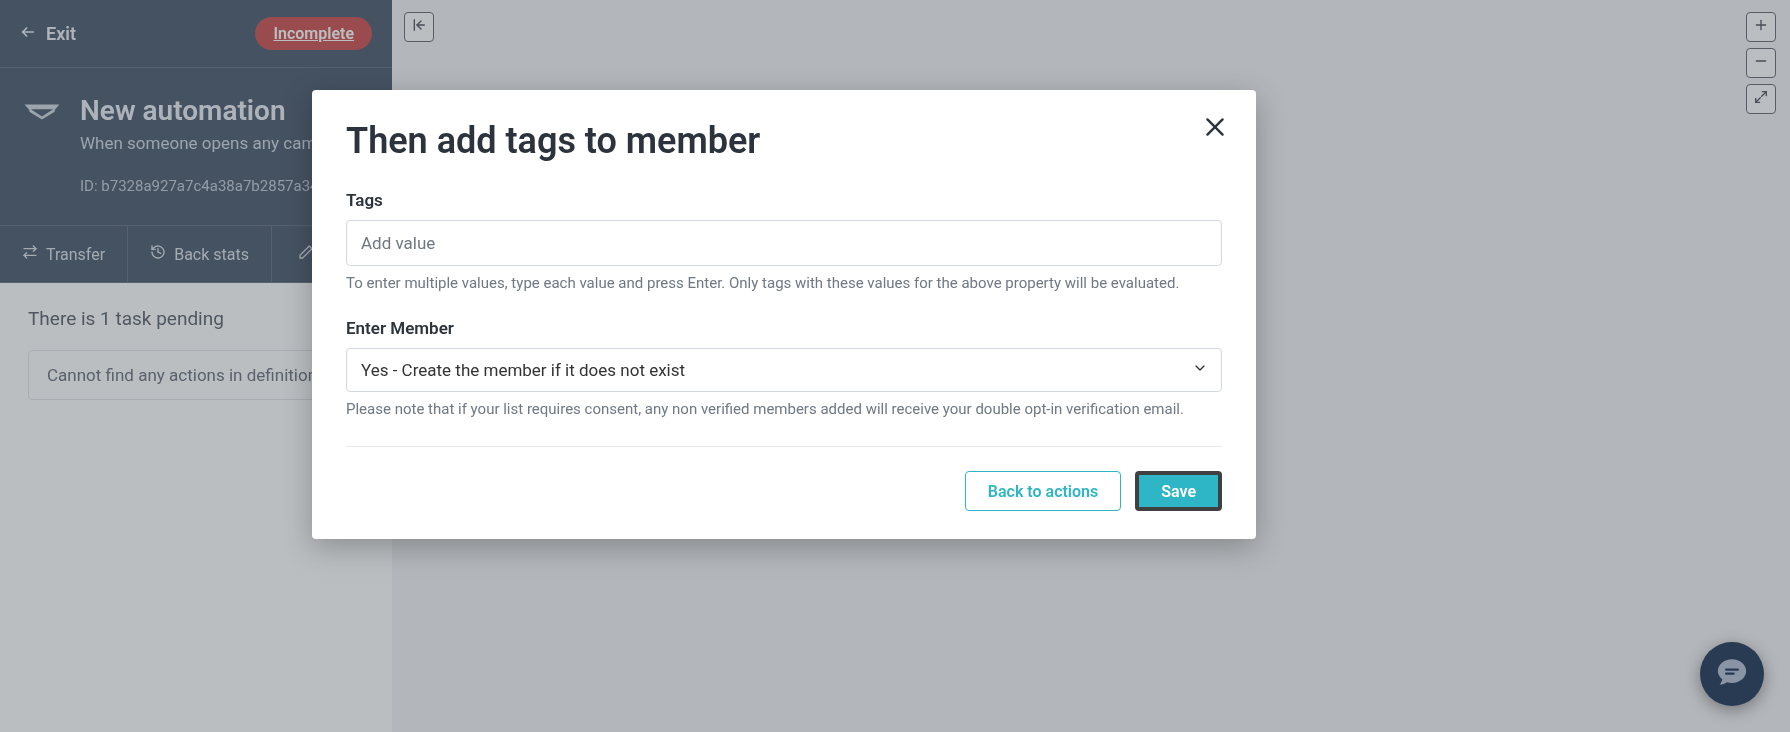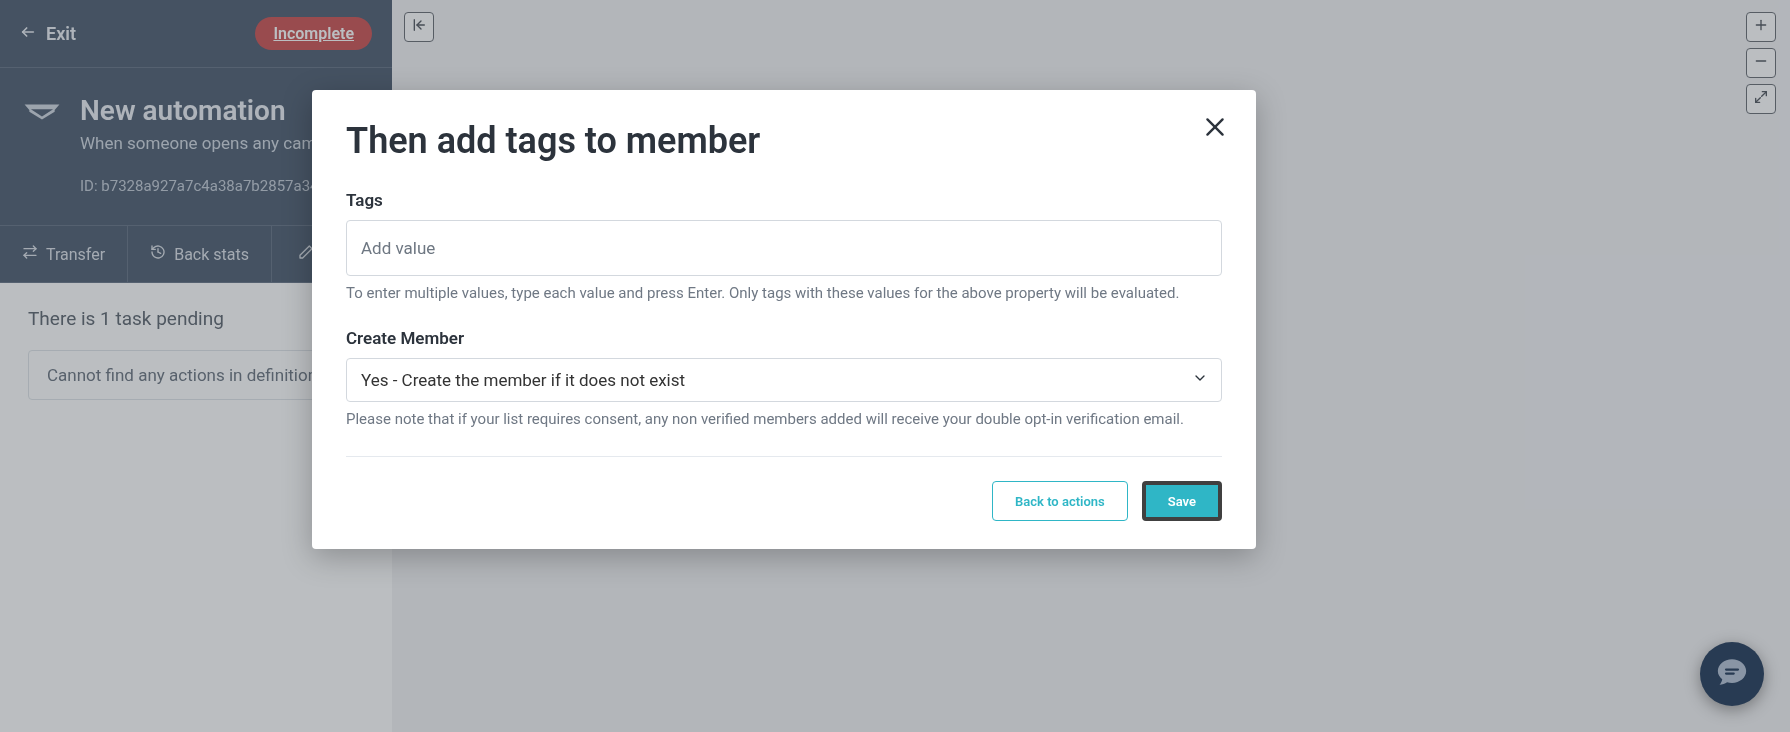--- a/index.html
+++ b/index.html
@@ -40,30 +40,30 @@
 .btn-zoom-out { top: 48px;  right: 14px; }
 .btn-fullscr  { top: 84px;  right: 14px; }
 
 
 .dim { position: absolute; inset: 0; background: rgba(105,110,118,0.45); }
 .modal { position: absolute; left: 312px; top: 90px; width: 944px; background: #fff; border-radius: 4px; box-shadow: 0 8px 30px rgba(0,0,0,0.25); padding: 30px 34px 28px 34px; }
 .modal-close { position: absolute; top: 24px; right: 28px; cursor: pointer; color: #2c333c; }
 .modal-close svg { width: 26px; height: 26px; }
 .modal h2 { font-size: 36px; font-weight: 600; color: #2c333c; margin-bottom: 28px; }
 .field-label { font-size: 17px; font-weight: 600; color: #2c333c; margin-bottom: 10px; }
-.text-input { width: 100%; height: 56px; border: 1px solid #d3d8de; border-radius: 4px; padding: 0 14px; font-size: 17px; color: #333; outline: none; }
+.text-input { width: 100%; height: 46px; border: 1px solid #d3d8de; border-radius: 4px; padding: 0 14px; font-size: 17px; color: #333; outline: none; }
 .text-input::placeholder { color: #6e7782; }
 .helper { font-size: 15px; color: #6f7884; margin-top: 8px; margin-bottom: 26px; }
 .select-wrap { position: relative; }
 .select { width: 100%; height: 44px; border: 1px solid #d3d8de; border-radius: 4px; padding: 0 40px 0 14px; font-size: 17px; color: #333; background: #fff; appearance: none; outline: none; cursor: pointer; }
 .select-caret { position: absolute; right: 14px; top: 50%; transform: translateY(-50%); pointer-events: none; color: #2c333c; }
 .select-caret svg { width: 16px; height: 16px; }
 .divider { border: none; border-top: 1px solid #e5e9ee; margin: 28px 0 24px 0; }
 .modal-footer { display: flex; justify-content: flex-end; gap: 14px; }
-.btn { height: 40px; padding: 2px 22px; border-radius: 4px; font-size: 13px; font-weight: 600; cursor: pointer; display: inline-flex; align-items: center; }
+.btn { height: 40px; padding: 2px 22px; border-radius: 4px; font-size: 16px; font-weight: 600; cursor: pointer; display: inline-flex; align-items: center; }
 .btn-outline { background: #fff; border: 1px solid #2fb6c6; color: #2fb6c6; }
 .btn-primary { background: #2fb6c6; border: 4px solid #404040; color: #fff; }
 
 
 .fab { position: absolute; right: 26px; bottom: 26px; width: 64px; height: 64px; border-radius: 50%; background: #283b53; display: flex; align-items: center; justify-content: center; box-shadow: 0 4px 16px rgba(0,0,0,0.35); cursor: pointer; }
 .fab svg { width: 34px; height: 34px; }
 </style>
 </head>
 <body>
 
@@ -184,21 +184,21 @@
         </svg>
     </span>
   </div>
 
   <h2>Then add tags to member</h2>
 
   <div class="field-label">Tags</div>
   <input class="text-input" type="text" placeholder="Add value" style="">
   <div class="helper">To enter multiple values, type each value and press Enter. Only tags with these values for the above property will be evaluated.</div>
 
-  <div class="field-label">Create Member</div>
+  <div class="field-label">Enter Member</div>
   <div class="select-wrap">
     <select class="select">
       <option>Yes - Create the member if it does not exist</option>
     </select>
     <span class="select-caret">
       <svg viewBox="0 0 24 24" fill="none" stroke="currentColor" stroke-width="2" stroke-linecap="round" stroke-linejoin="round">
           <polyline points="6 9 12 15 18 9"></polyline>
         </svg>
     </span>
   </div>

